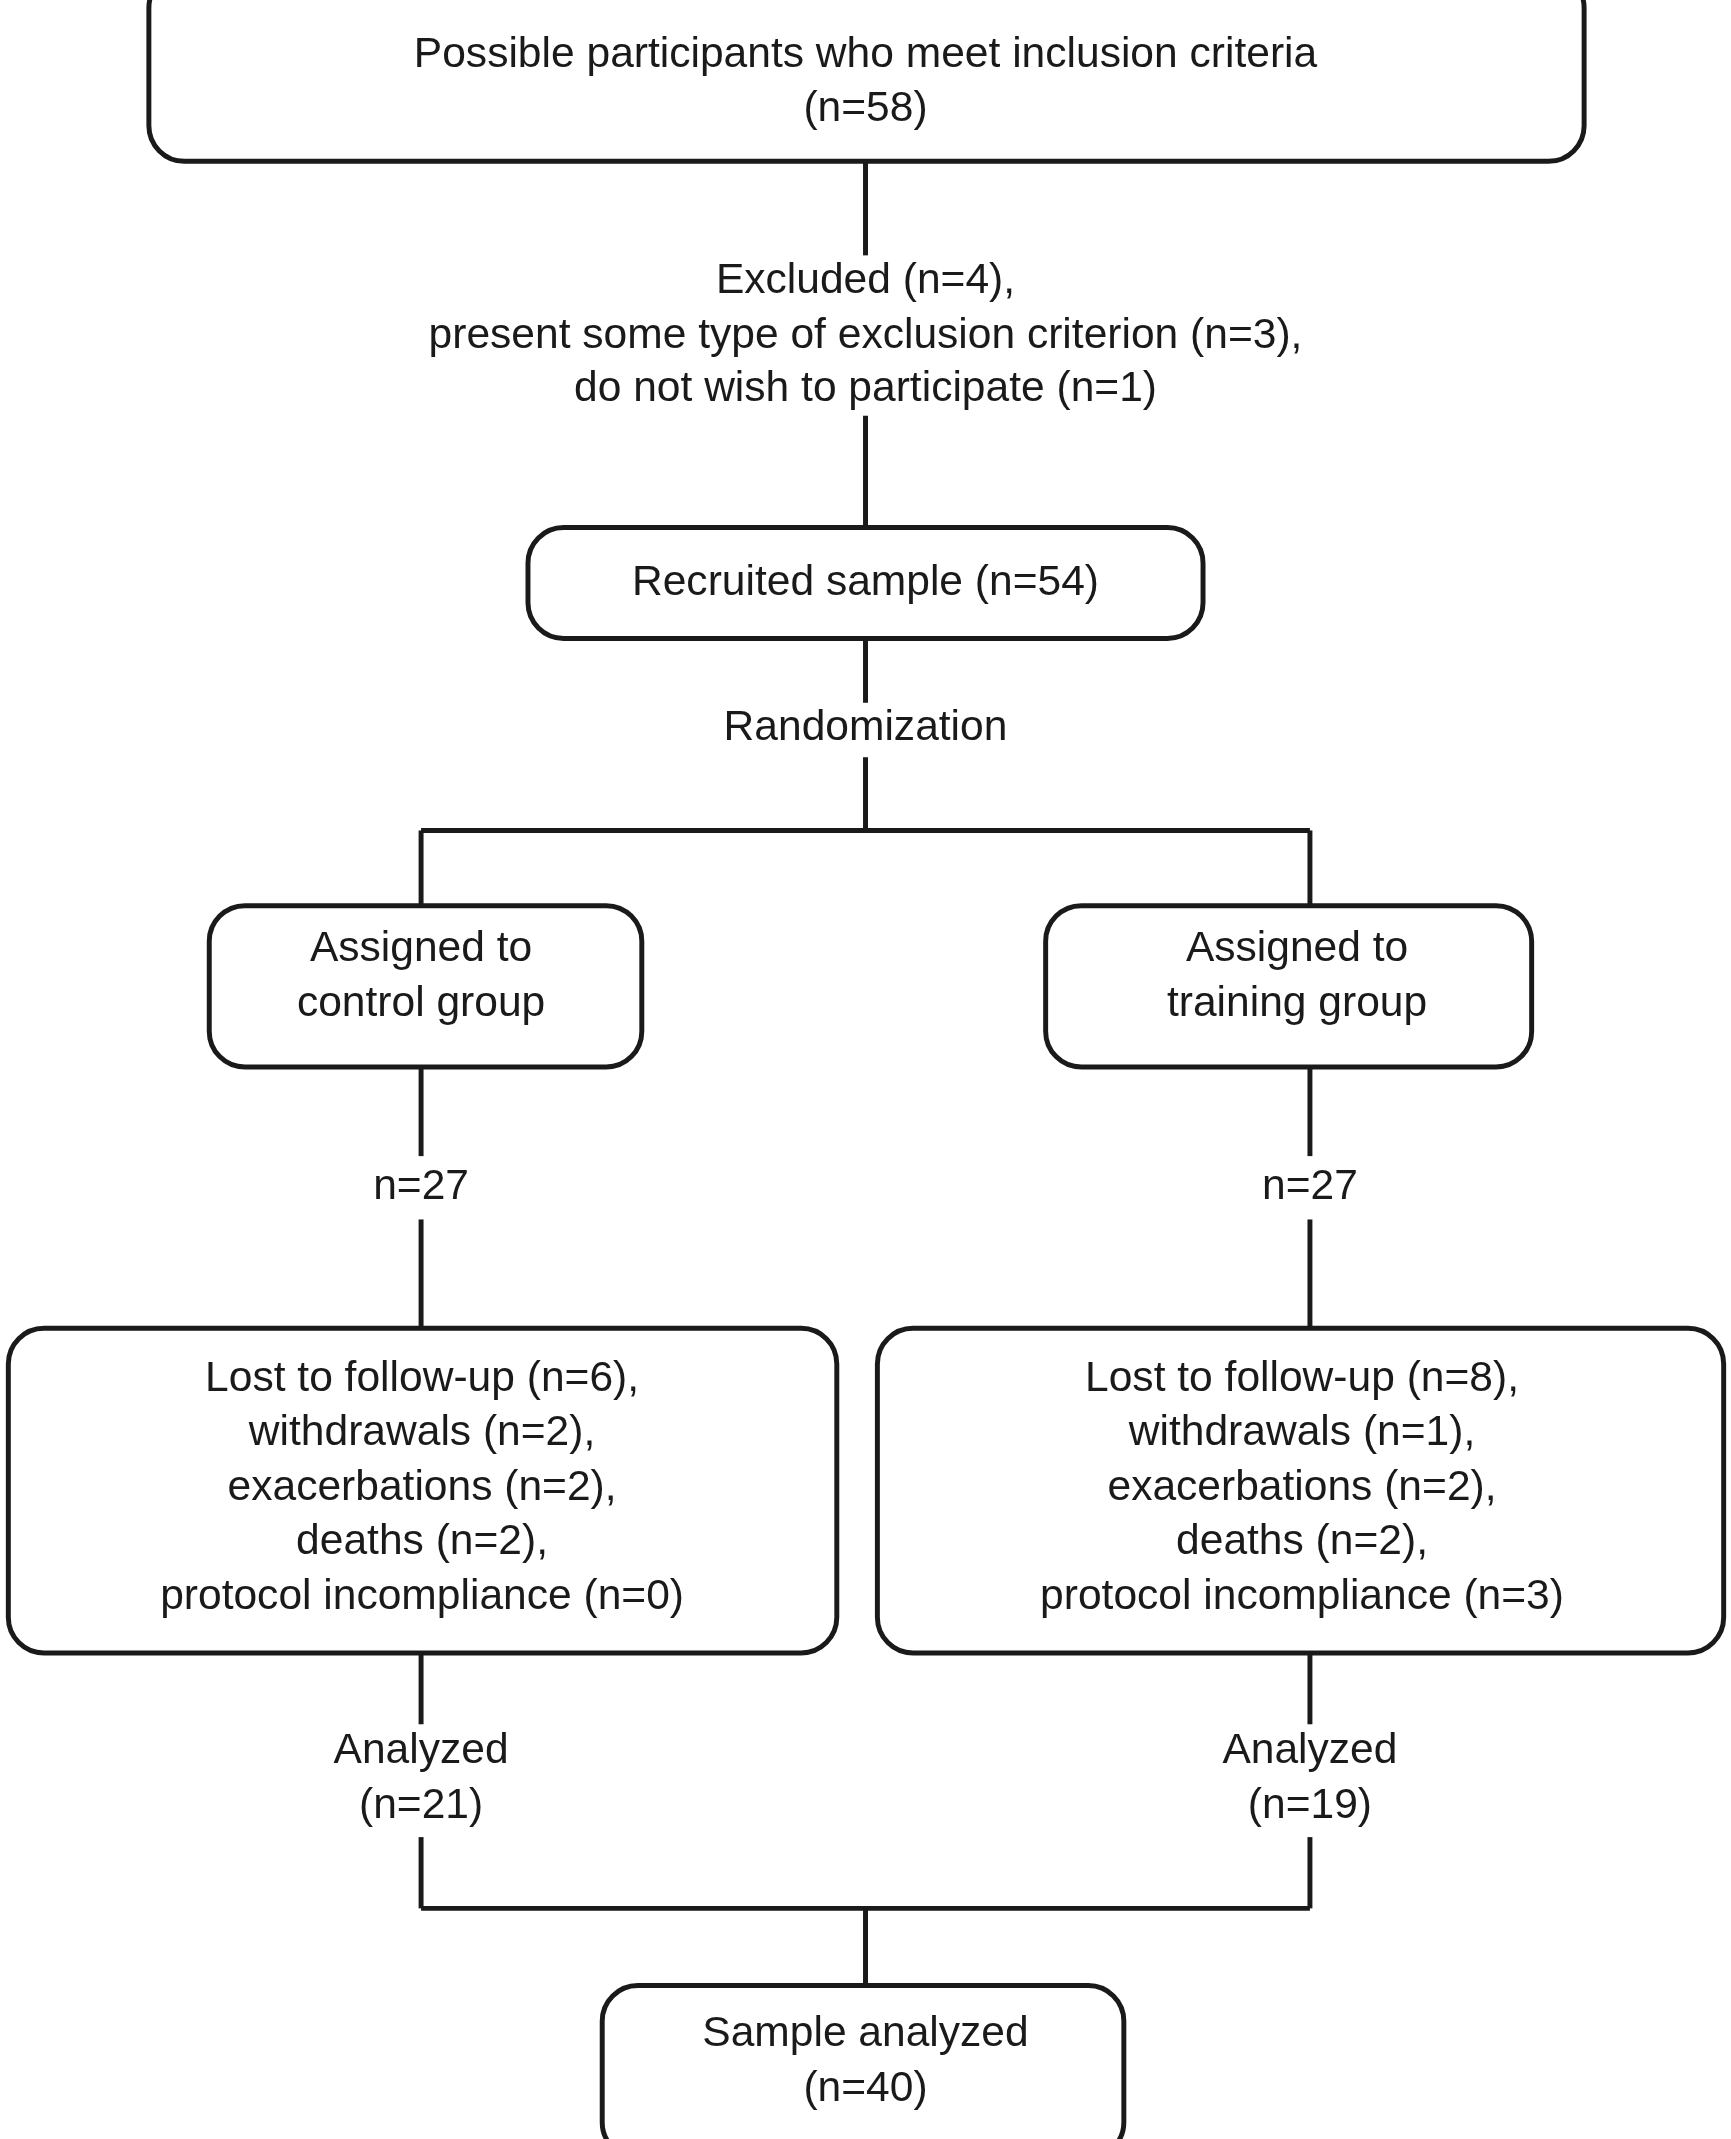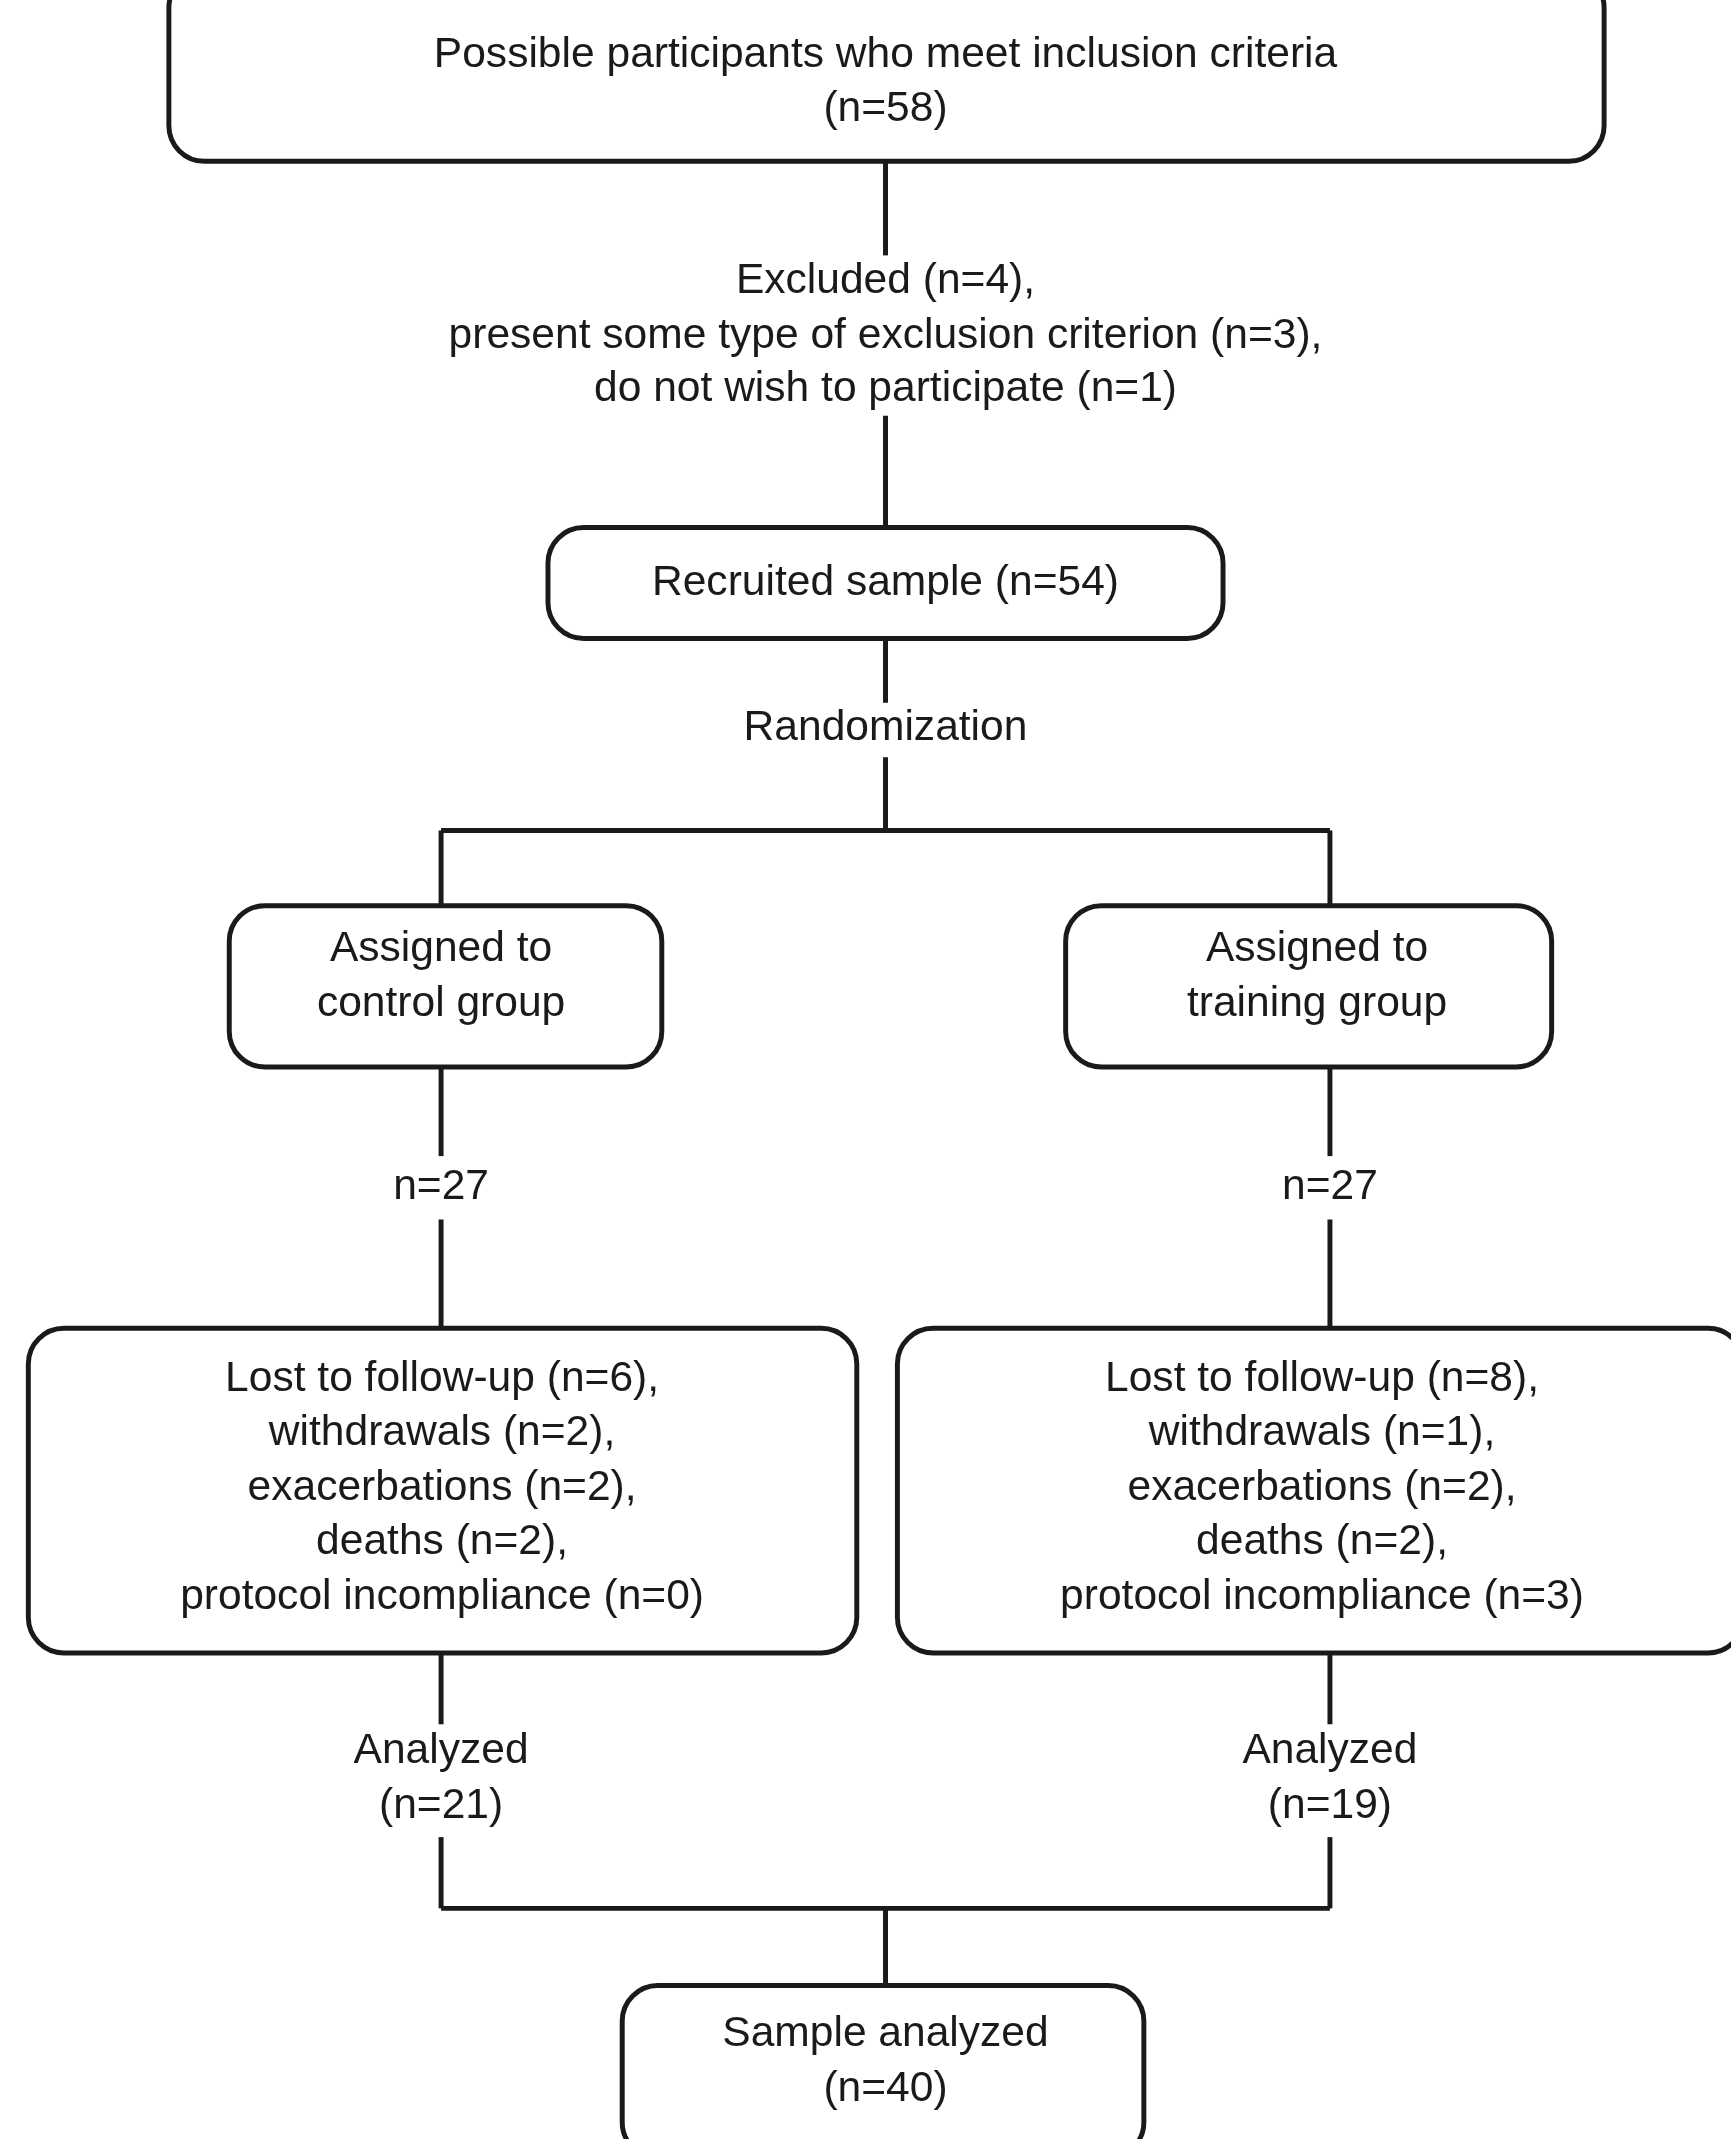--- a/index.html
+++ b/index.html
@@ -11,21 +11,20 @@
     width: 1732px;
     height: 2139px;
     font-family: "Liberation Sans", sans-serif;
     color: #1a1a1a;
     overflow: hidden;
   }
   #flow-root {
     position: relative;
     width: 1444px;
     height: 2139px;
-    margin-left: 20px;
   }
   svg#flow-svg {
     display: block;
     width: 1732px;
     height: 2139px;
   }
   .box {
     fill: #ffffff;
     stroke: #1a1a1a;
     stroke-width: 5;

